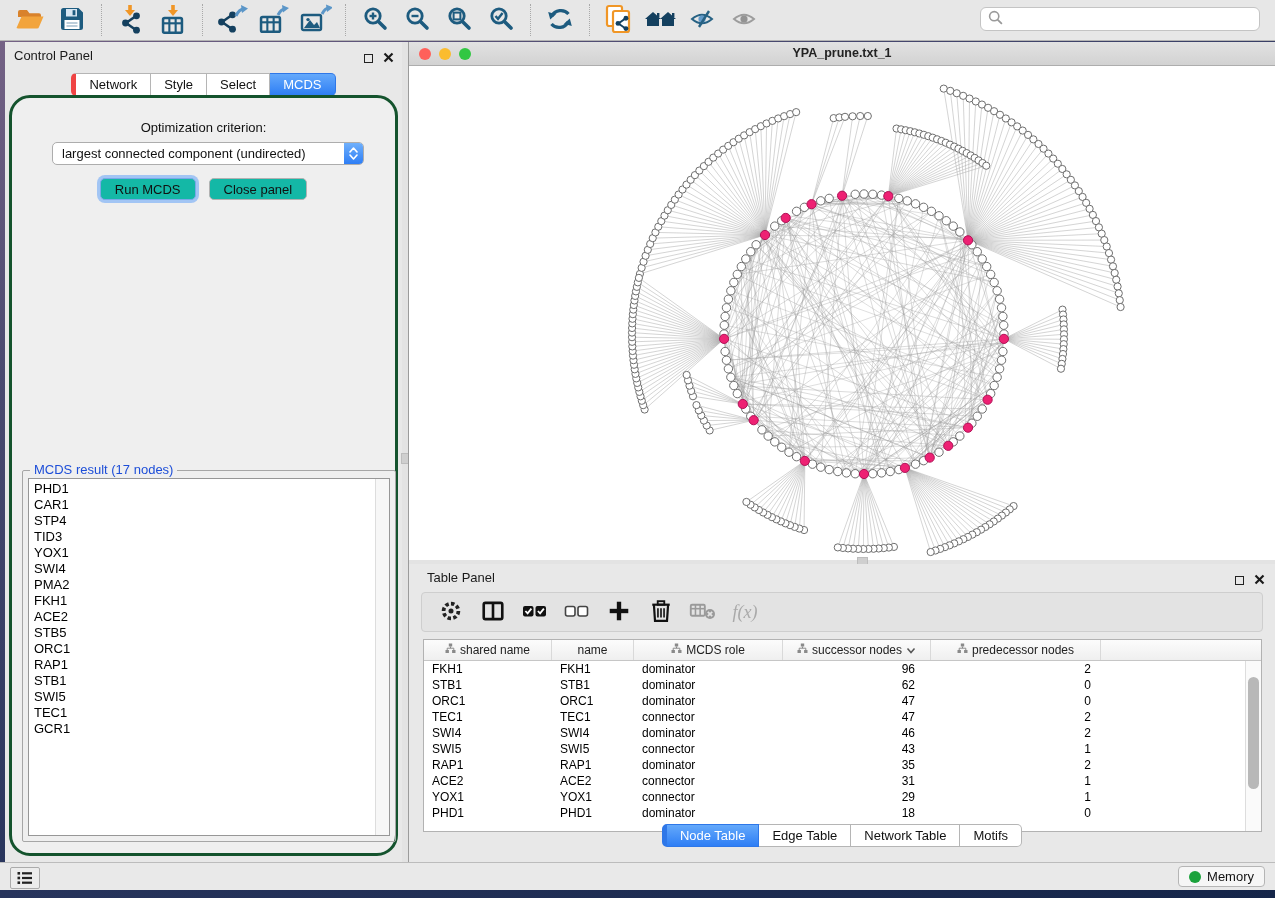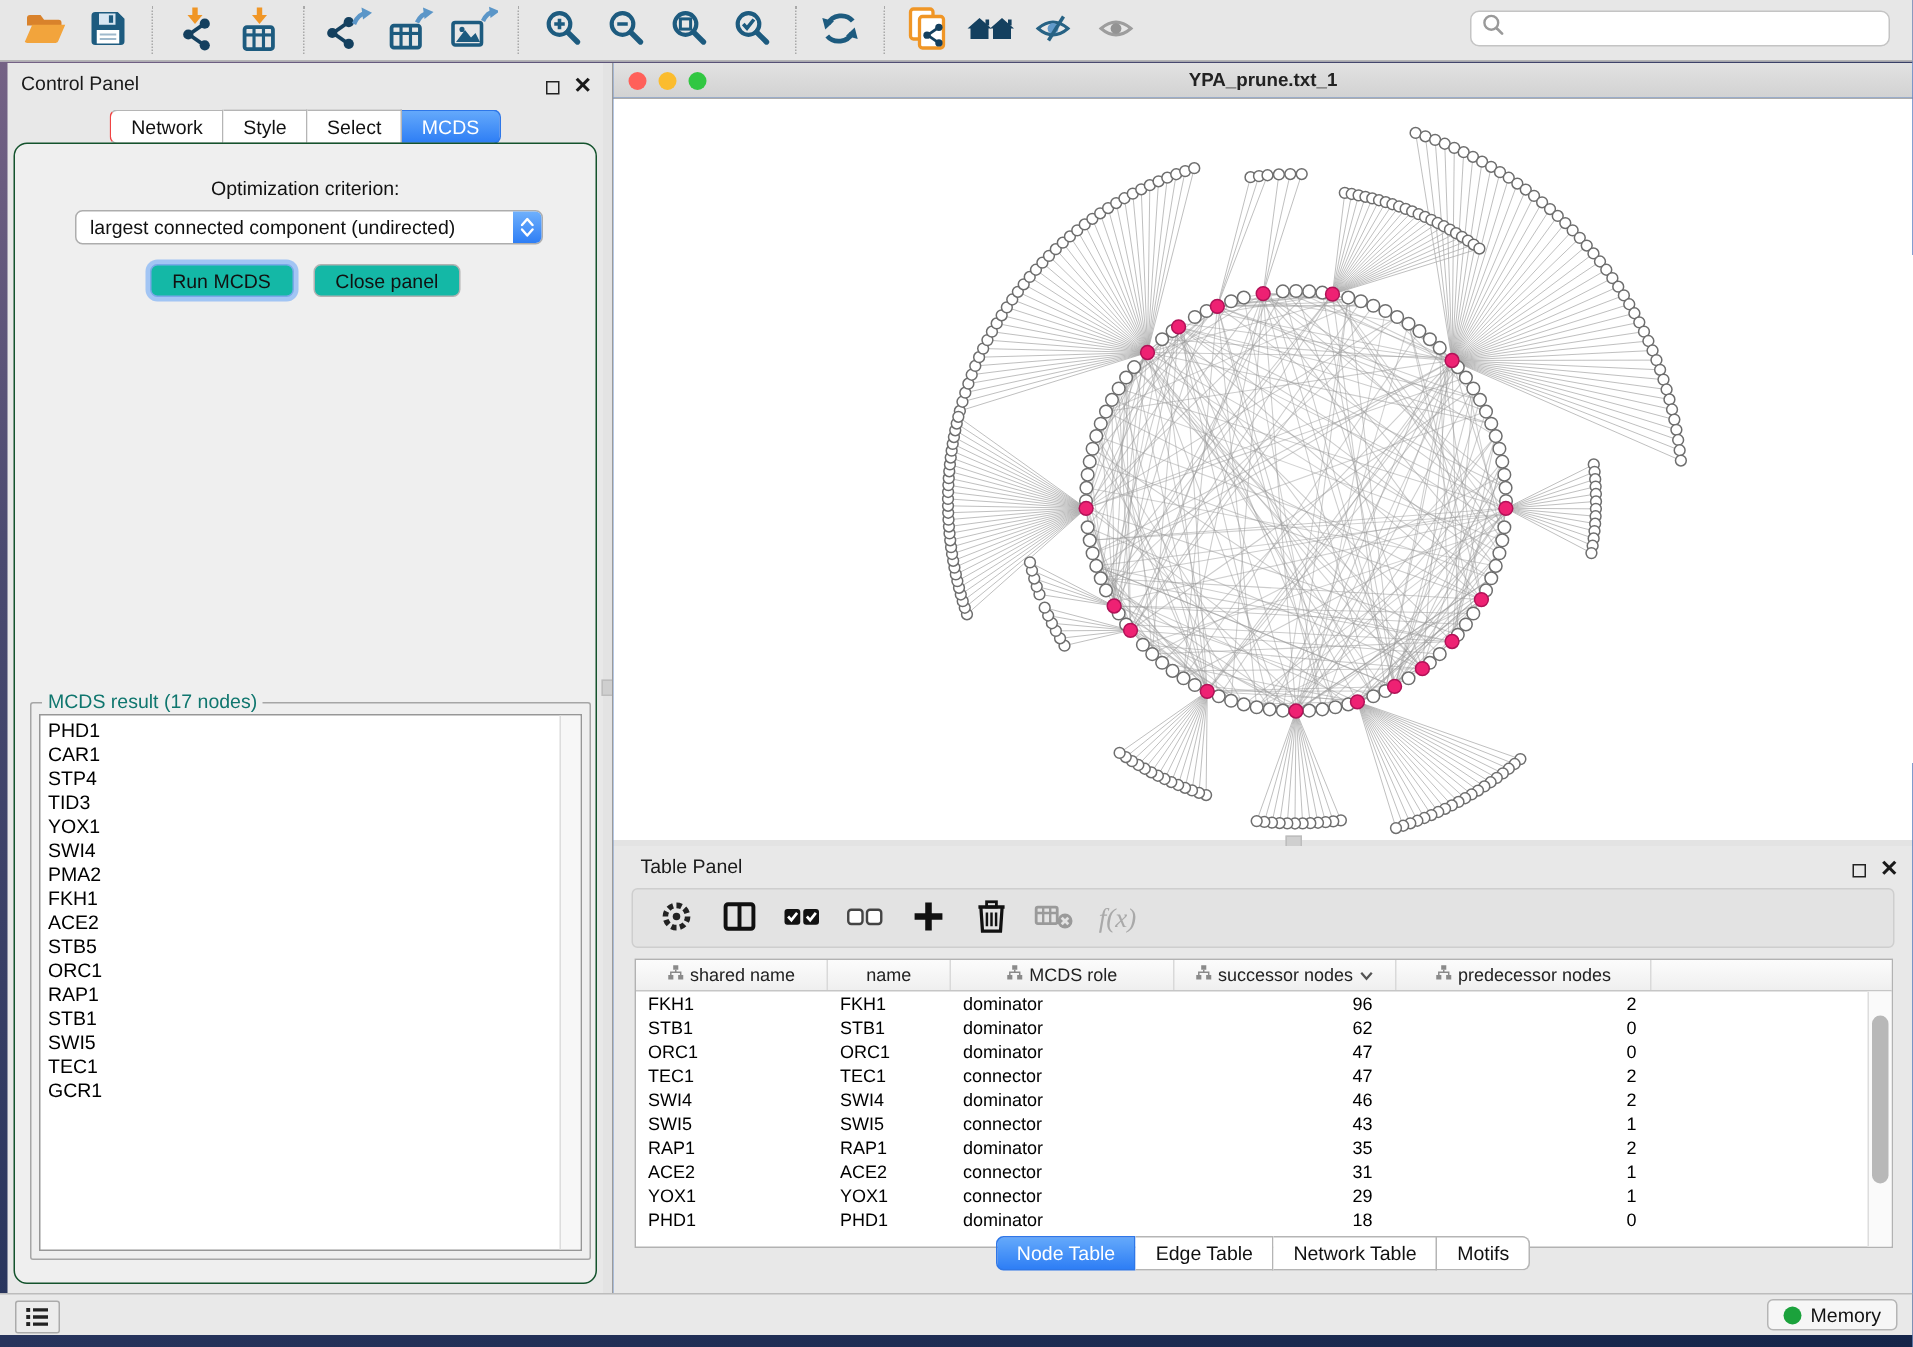--- a/index.html
+++ b/index.html
@@ -16,34 +16,34 @@
   .tb-btn.disabled{opacity:.95;}
   .search-wrap{position:absolute;right:15px;top:7px;width:280px;height:24px;background:#fff;border:1px solid #c4c4c4;border-radius:6px;display:flex;align-items:center;padding:0 7px;box-sizing:border-box;}
   .search-wrap input{border:none;outline:none;flex:1;font-size:13px;margin-left:6px;background:transparent;font-family:inherit;}
   
   .control-panel{position:absolute;left:5px;top:42px;width:397px;height:820px;background:#e8e8e8;}
   .panel-title{position:absolute;left:9px;top:6px;font-size:13px;color:#1a1a1a;}
   .win-icons{position:absolute;right:8px;top:7px;display:flex;gap:10px;align-items:center;}
   .float-glyph{display:inline-block;width:9px;height:9px;border:1.5px solid #222;box-sizing:border-box;}
   .seg-row{position:absolute;left:0;right:0;display:flex;justify-content:center;}
   .seg-tab{height:21px;line-height:21px;padding:0 13px;background:#fff;border:1px solid #b5b5b5;border-left:none;font-size:13px;color:#111;cursor:default;}
-  .seg-tab:first-child{border-left:1px solid #ef4444;border-radius:5px 0 0 5px;}
+  .seg-tab:first-child{border-left:5px solid #ef4444;border-radius:5px 0 0 5px;}
   .seg-tab:last-child{border-radius:0 5px 5px 0;}
   .seg-tab.active{background:linear-gradient(#64a9fb,#2e7ef5);border-color:#2e77e8;color:#fff;}
   .cp-tabs{top:31px;}
-  .cp-content{position:absolute;left:4px;right:4px;top:53px;bottom:6px;background:#efefef;border:1px solid #14532d;border-radius:9px;}
+  .cp-content{position:absolute;left:4px;right:4px;top:53px;bottom:6px;background:#efefef;border:3px solid #14532d;border-radius:21px;}
   .opt-label{position:absolute;left:0;right:0;top:22px;text-align:center;font-size:13px;color:#111;}
   .mac-select{position:absolute;left:40px;top:44px;width:312px;height:23px;background:#fff;border:1px solid #adadad;border-radius:5px;box-sizing:border-box;display:flex;align-items:center;cursor:default;}
   .mac-select .sel-text{flex:1;font-size:13px;padding-left:9px;color:#111;white-space:nowrap;}
   .sel-stepper{width:19px;height:21px;background:linear-gradient(#6fb0fc,#2e7ef5);border-radius:0 4px 4px 0;display:flex;flex-direction:column;align-items:center;justify-content:center;gap:1px;}
   .btn-row{position:absolute;left:0;right:0;top:80px;display:flex;justify-content:center;gap:13px;}
   .mac-btn{height:22px;padding:0 14px;background:#14b8a6;border:1px solid #b2b2b2;border-radius:5px;font-size:13px;font-family:inherit;color:#111;cursor:default;}
   .mac-btn.focused{box-shadow:0 0 0 3px rgba(98,162,247,.55);border-color:#7aa8e8;}
   .groupbox{position:absolute;left:10px;top:372px;width:372px;height:370px;border:1px solid #a6a6a6;border-radius:2px;}
-  .groupbox .legend{position:absolute;top:-9px;left:7px;background:#efefef;padding:0 4px;font-size:13px;color:#0f766e;}
+  .groupbox .legend{position:absolute;top:-9px;left:7px;background:#efefef;padding:0 4px;font-size:13px;color:#1d4ed8;}
   .listbox{position:absolute;left:5px;top:7px;right:5px;bottom:5px;background:#fff;border:1px solid #979797;overflow:hidden;}
   .listbox .items{position:absolute;left:0;top:2px;right:14px;bottom:0;}
   .list-item{font-size:13px;line-height:16px;padding-left:5px;color:#000;}
   .list-scroll{position:absolute;right:0;top:0;bottom:0;width:13px;background:#f7f7f7;border-left:1px solid #ddd;}
   
   .right-area{position:absolute;left:408px;top:42px;width:867px;height:820px;background:#3b82f6;border-left:1px solid #9b9b9b;box-sizing:border-box;}
   .v-splitter{position:absolute;left:402px;top:42px;width:6px;height:820px;background:#e3e3e3;}
   .v-splitter .handle{position:absolute;left:-1px;top:411px;width:8px;height:9px;background:#cfcfcf;border:1px solid #bdbdbd;}
   .net-win{position:absolute;left:0;top:0;right:0;height:518px;}
   .net-title{height:23px;background:linear-gradient(#e2e2e2,#d2d2d2);border-bottom:1px solid #adadad;text-align:center;font-size:12.5px;font-weight:700;color:#222;line-height:23px;position:relative;}

